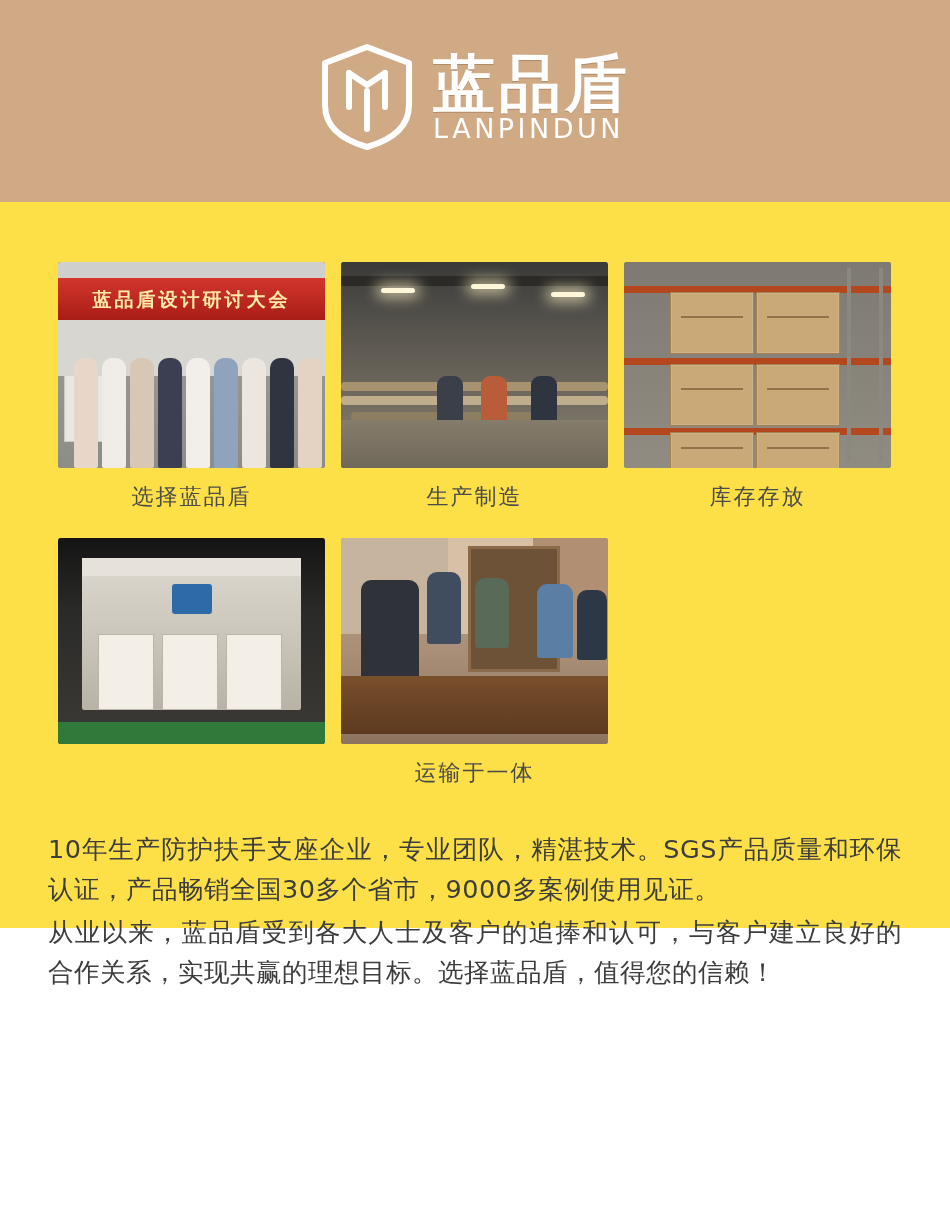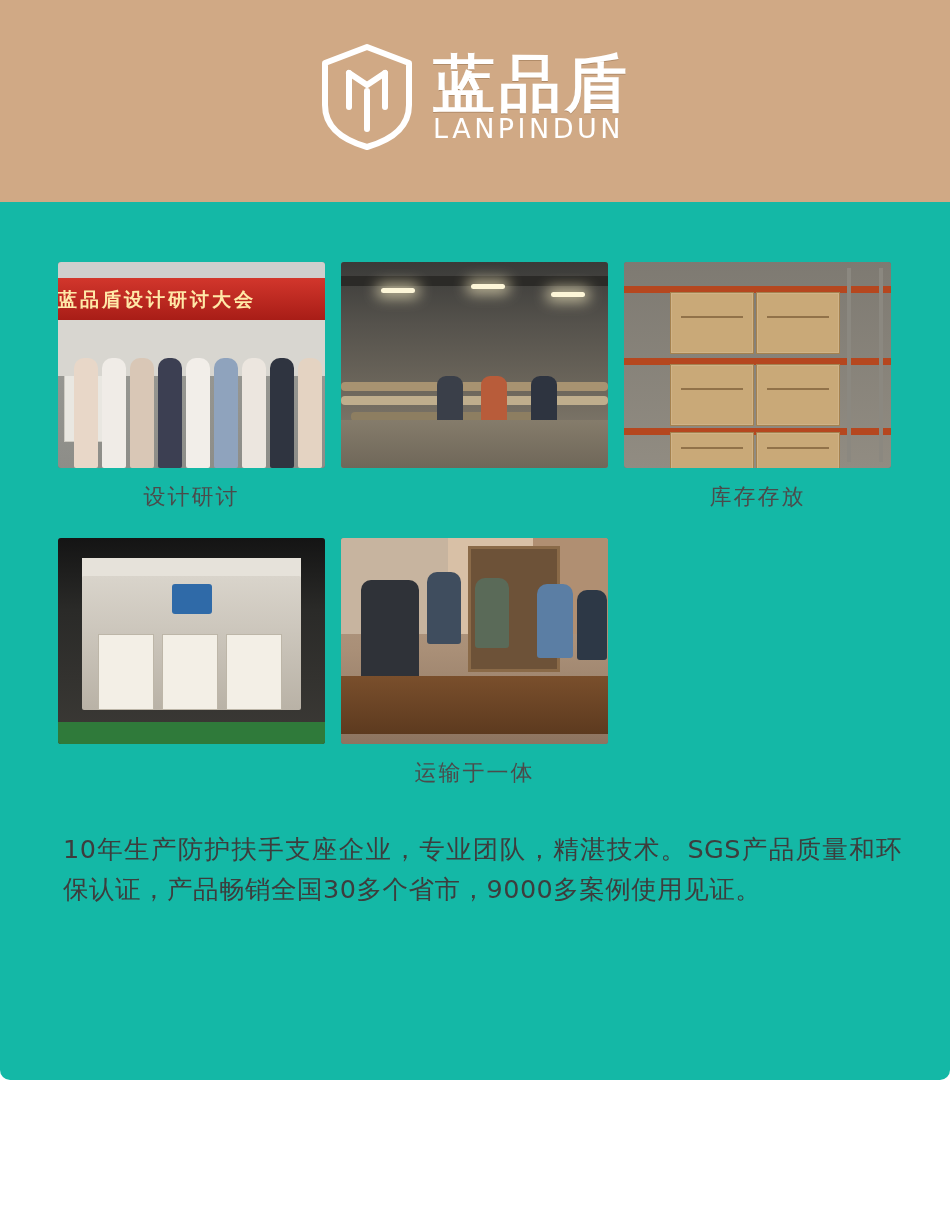--- a/index.html
+++ b/index.html
@@ -9,24 +9,23 @@
   }
   body {
     width: 950px;
     height: 1216px;
     font-family: "DejaVu Sans", "Liberation Sans", sans-serif;
     color: #3a3a3a;
     overflow: hidden;
   }
   .page {
     width: 950px;
-    height: 1080px;
+    height: 928px;
     position: relative;
-    background: #14b8a6;
-    border-radius: 10px;
+    background: #fde047;
   }
 
   
   .banner {
     width: 950px;
     height: 202px;
     background: #cfa customs;
     background: #d0a985;
     display: flex;
     align-items: center;
@@ -97,21 +96,21 @@
   
   .ph-inner { position: absolute; inset: 0; }
 
   
   .p1 { background: linear-gradient(#cfcfcd 0%, #cfcfcd 36%, #9a9a95 36%, #8d8d88 100%); }
   .p1 .redbanner {
     position: absolute; left: 0; right: 0; top: 16px; height: 42px;
     background: linear-gradient(#d2362c, #a81d17);
   }
   .p1 .redbanner span {
-    display: block; text-align: left; color: #ffe9a8; font-size: 19px;
+    display: block; text-align: center; color: #ffe9a8; font-size: 19px;
     line-height: 42px; letter-spacing: 3px; font-weight: bold;
   }
   .p1 .wall { position: absolute; left: 0; right: 0; top: 58px; height: 56px; background: #d8d6d0; }
   .p1 .ac { position: absolute; left: 6px; top: 58px; width: 40px; height: 120px; background: #e9e7e1; border: 1px solid #cdcac2; }
   .p1 .people { position: absolute; left: 0; right: 0; bottom: 0; height: 120px; }
   .p1 .person { position: absolute; bottom: 0; width: 24px; height: 110px; border-radius: 10px 10px 2px 2px; }
 
   
   .p2 { background: linear-gradient(#3a3a38 0%, #55524c 30%, #6d675c 62%, #8c8475 100%); }
   .p2 .lamp { position: absolute; width: 34px; height: 5px; background: #fdf6d8; border-radius: 3px; box-shadow: 0 0 14px 5px rgba(255,245,200,.65); }
@@ -157,21 +156,21 @@
     font-size: 25.5px;
     line-height: 1.55;
     color: #3d3d3d;
     letter-spacing: 0.5px;
     font-family: "DejaVu Sans", "Liberation Sans", sans-serif;
   }
   .copy p {
     margin: 0 0 2px 0;
     text-align: justify;
   }
-  .copy .para { margin-bottom: 4px; margin-left: 15px; }
+  .copy .para { margin-bottom: 4px; }
 </style>
 </head>
 <body>
 
 <div class="page">
 
   <div class="banner">
     <div class="logo-wrap">
       <div class="logo-mark">
         <svg width="96" height="108" viewBox="0 0 96 108" aria-hidden="true">
@@ -205,39 +204,40 @@
             <div class="person" style="left:72px;background:#d9c7b6;"></div>
             <div class="person" style="left:100px;background:#3c3f52;"></div>
             <div class="person" style="left:128px;background:#f2eee9;"></div>
             <div class="person" style="left:156px;background:#8fa3bd;"></div>
             <div class="person" style="left:184px;background:#ece6df;"></div>
             <div class="person" style="left:212px;background:#2f3440;"></div>
             <div class="person" style="left:240px;background:#e4d3c2;"></div>
           </div>
         </div>
       </div>
-      <div class="caption">设计研讨</div>
+      <div class="caption">选择蓝品盾</div>
     </div>
 
     <div class="cell">
       <div class="photo">
         <div class="ph-inner p2">
           <div class="beam" style="top:14px;"></div>
           <div class="lamp" style="left:40px;top:26px;"></div>
           <div class="lamp" style="left:130px;top:22px;"></div>
           <div class="lamp" style="left:210px;top:30px;"></div>
           <div class="bar" style="left:0;right:0;top:120px;background:#a89371;"></div>
           <div class="bar" style="left:0;right:0;top:134px;background:#bfae8d;"></div>
           <div class="bar" style="left:10px;right:60px;top:150px;background:#8d7e61;"></div>
           <div class="worker" style="left:96px;background:#3a3f49;"></div>
           <div class="worker" style="left:140px;background:#b85c3a;"></div>
           <div class="worker" style="left:190px;background:#2e3440;"></div>
           <div class="floor"></div>
         </div>
       </div>
+      <div class="caption">生产制造</div>
     </div>
 
     <div class="cell">
       <div class="photo">
         <div class="ph-inner p3">
           <div class="shelf" style="top:24px;"></div>
           <div class="shelf" style="top:96px;"></div>
           <div class="shelf" style="top:166px;"></div>
           <div class="box" style="left:46px;top:30px;width:82px;height:60px;"></div>
           <div class="box" style="left:132px;top:30px;width:82px;height:60px;"></div>
@@ -279,15 +279,16 @@
           <div class="table"></div>
         </div>
       </div>
       <div class="caption">运输于一体</div>
     </div>
 
   </div>
 
   <div class="copy">
     <p class="para">10年生产防护扶手支座企业，专业团队，精湛技术。SGS产品质量和环保认证，产品畅销全国30多个省市，9000多案例使用见证。</p>
+    <p class="para">从业以来，蓝品盾受到各大人士及客户的追捧和认可，与客户建立良好的合作关系，实现共赢的理想目标。选择蓝品盾，值得您的信赖！</p>
   </div>
 
 </div>
 
 </body></html>

